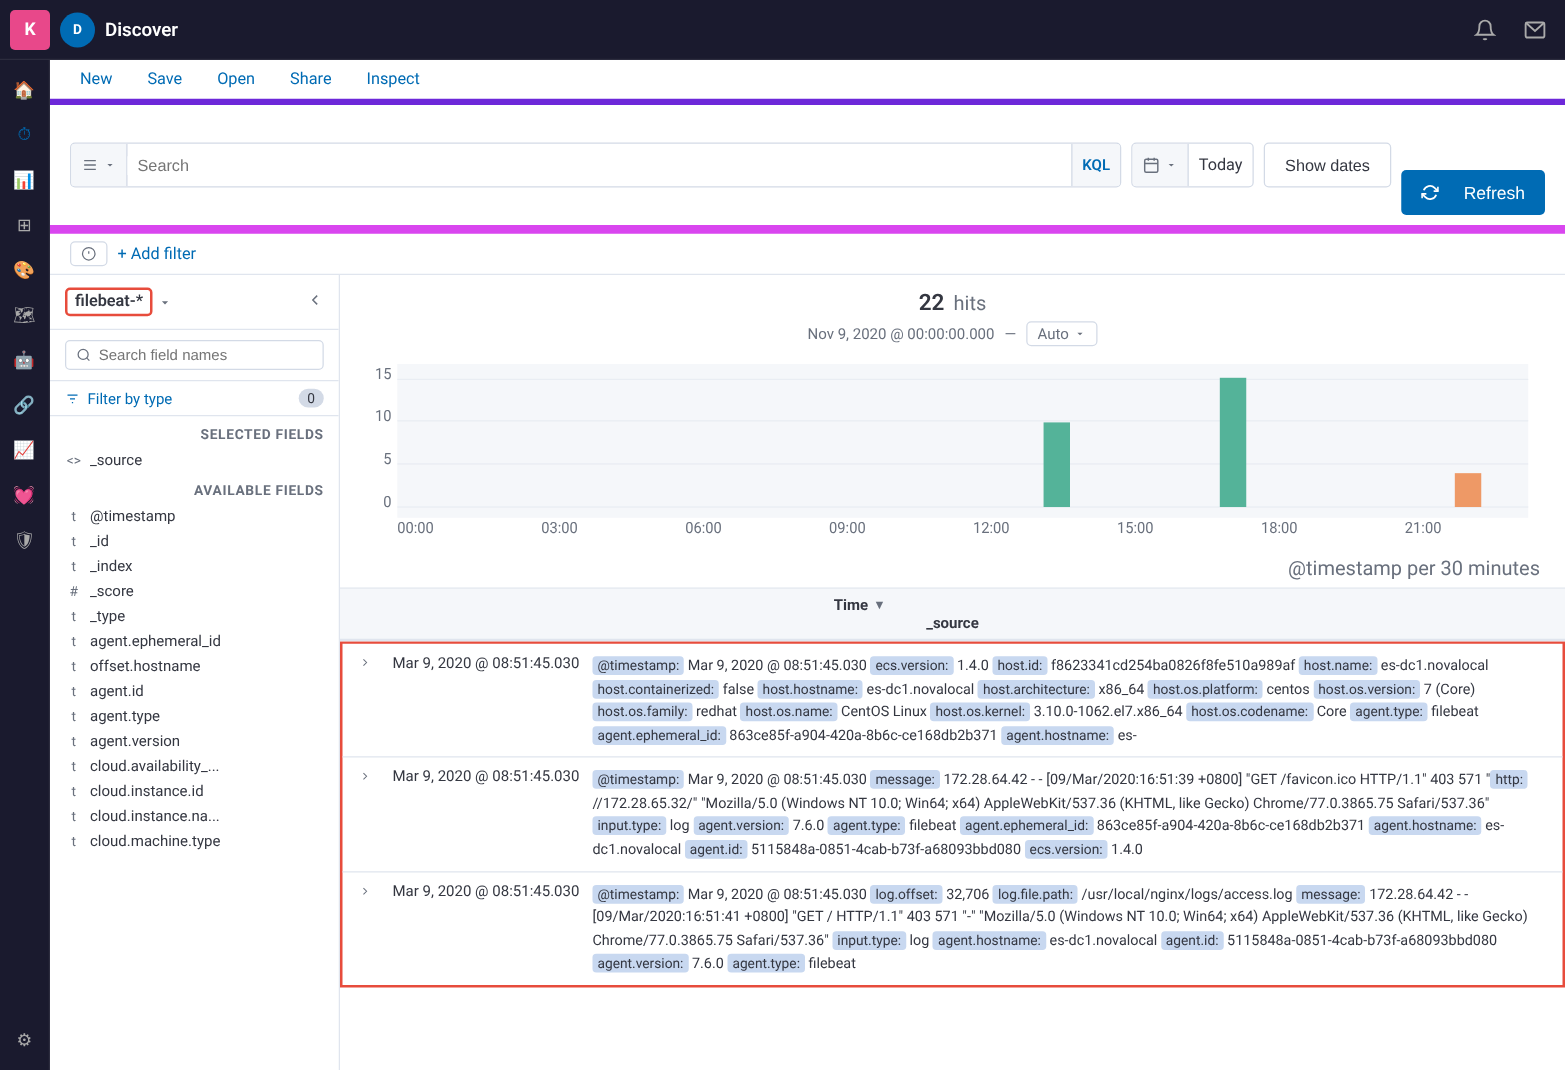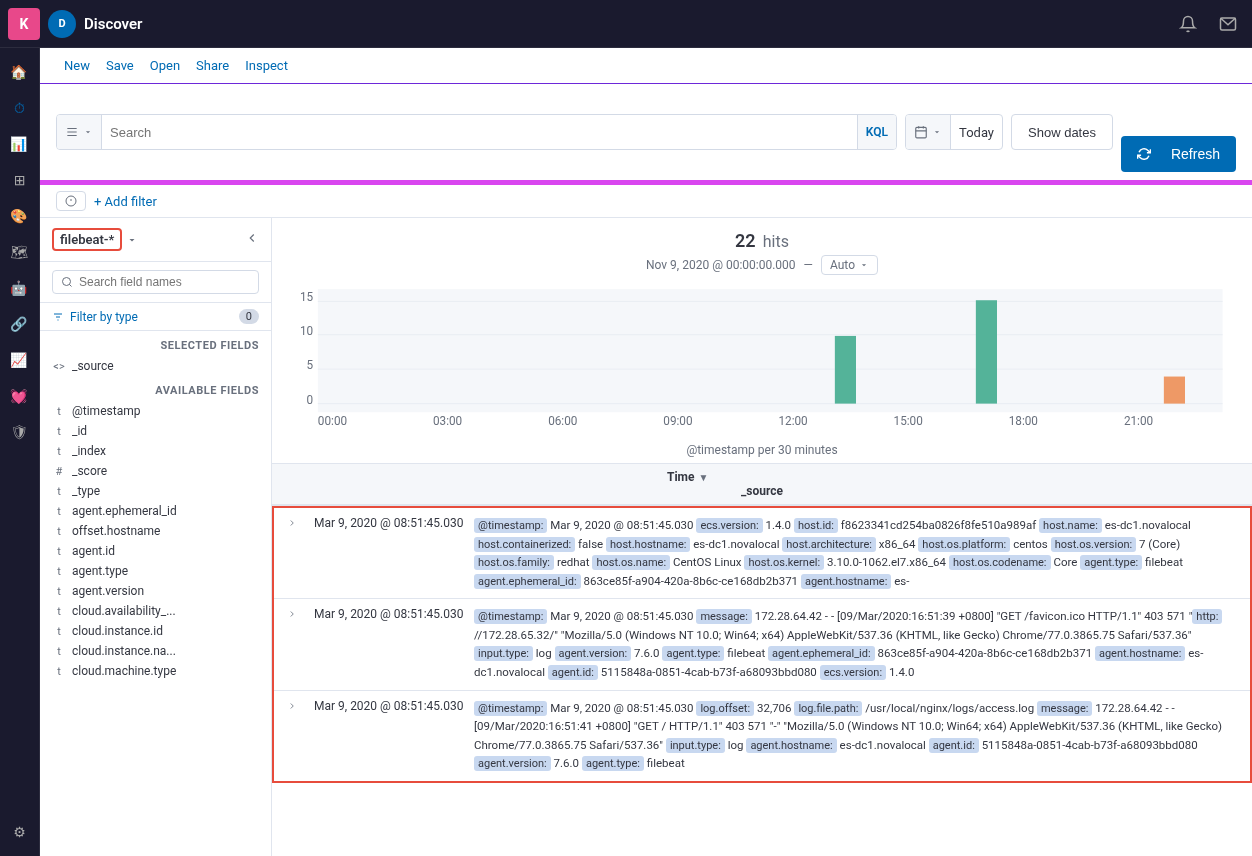--- a/index.html
+++ b/index.html
@@ -15,25 +15,25 @@
 
     
     .layout { display: flex; height: calc(856px - 48px); }
     .left-nav { width: 40px; background: #1a1a2e; border-right: 1px solid #2c2c3e; display: flex; flex-direction: column; align-items: center; padding: 8px 0; gap: 4px; }
     .nav-icon { width: 32px; height: 32px; display: flex; align-items: center; justify-content: center; color: #aaa; cursor: pointer; border-radius: 4px; font-size: 14px; }
 
     
     .main { display: flex; flex-direction: column; flex: 1; overflow: hidden; }
 
     
-    .menu-bar { display: flex; align-items: center; height: 36px; border-bottom: 1px solid #6d28d9; padding: 0 16px; gap: 0; text-align: center; }
+    .menu-bar { display: flex; align-items: center; height: 36px; border-bottom: 5px solid #6d28d9; padding: 0 16px; gap: 12px; text-align: center; }
     .menu-item { padding: 4px 8px; color: #006bb4; cursor: pointer; font-size: 13px; text-decoration: none; }
 
     
-    .toolbar { display: flex; align-items: center; gap: 8px; padding: 8px 16px; border-bottom: 5px solid #d946ef; }
+    .toolbar { display: flex; align-items: center; gap: 8px; padding: 8px 16px; border-bottom: 7px solid #d946ef; }
     .toolbar-query-group { display: flex; align-items: center; flex: 1; border: 1px solid #d3dae6; border-radius: 4px; overflow: hidden; height: 36px; }
     .toolbar-icon-btn { display: flex; align-items: center; padding: 0 8px; background: #f5f7fa; border-right: 1px solid #d3dae6; height: 100%; cursor: pointer; color: #69707d; gap: 4px; font-size: 12px; }
     .search-input { flex: 1; border: none; outline: none; padding: 0 8px; font-size: 13px; color: #343741; background: white; }
     .kql-badge { padding: 0 8px; background: #f5f7fa; border-left: 1px solid #d3dae6; color: #006bb4; font-size: 12px; font-weight: 600; height: 100%; display: flex; align-items: center; cursor: pointer; }
     .date-picker { display: flex; align-items: center; border: 1px solid #d3dae6; border-radius: 4px; height: 36px; overflow: hidden; }
     .date-icon-btn { display: flex; align-items: center; padding: 0 8px; background: #f5f7fa; border-right: 1px solid #d3dae6; height: 100%; cursor: pointer; color: #69707d; gap: 4px; font-size: 12px; }
     .date-value { padding: 0 8px; font-size: 13px; color: #343741; }
     .show-dates-btn { padding: 0 16px; height: 36px; border: 1px solid #d3dae6; border-radius: 4px; background: white; color: #343741; cursor: pointer; font-size: 13px; }
     .refresh-btn { display: flex; align-items: center; gap: 20px; height: 36px; padding: 0 16px; background: #006bb4; color: white; border: none; border-radius: 4px; cursor: pointer; font-size: 14px; font-weight: 500; margin-top: 44px; }
 
@@ -343,21 +343,21 @@
               <text x="22" y="115" font-size="10" fill="#69707d">00:00</text>
               <text x="120" y="115" font-size="10" fill="#69707d">03:00</text>
               <text x="218" y="115" font-size="10" fill="#69707d">06:00</text>
               <text x="316" y="115" font-size="10" fill="#69707d">09:00</text>
               <text x="414" y="115" font-size="10" fill="#69707d">12:00</text>
               <text x="512" y="115" font-size="10" fill="#69707d">15:00</text>
               <text x="610" y="115" font-size="10" fill="#69707d">18:00</text>
               <text x="708" y="115" font-size="10" fill="#69707d">21:00</text>
             </svg>
           </div>
-          <div style="text-align:center;font-size:12px;color:#69707d;padding-bottom:6px;">@timestamp per 30 minutes</div>
+          <div style="text-align:right;font-size:16px;color:#69707d;padding-bottom:6px;">@timestamp per 30 minutes</div>
         </div>
 
         <div class="table-area">
           <div class="table-header">
             <div class="col-time">
               <span>Time</span>
               <span class="sort-icon">▼</span>
             </div>
             <div class="col-source">_source</div>
           </div>

